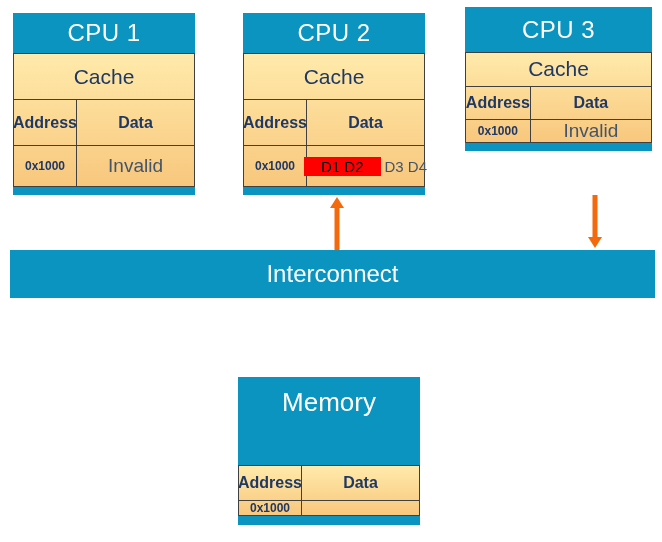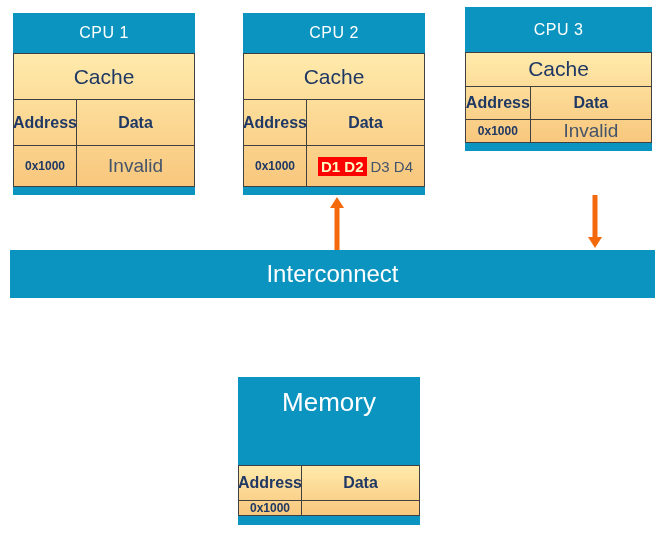--- a/index.html
+++ b/index.html
@@ -3,21 +3,21 @@
 <meta charset="utf-8">
 <style>
   html, body { margin:0; padding:0; background:#ffffff; }
   body { font-family:"Liberation Sans", sans-serif; }
   #canvas { position:relative; width:662px; height:542px; background:#ffffff; overflow:hidden; }
 
   
   .block { position:absolute; background:#0A94BF; }
   .block-title {
     display:flex; align-items:center; justify-content:center;
-    color:#ffffff; font-size:16px; letter-spacing:0.5px;
+    color:#ffffff; font-size:24px; letter-spacing:0.5px;
   }
   .cache-table {
     position:absolute; left:0; right:0;
     background:linear-gradient(#FFEAAB, #F8C77D);
     border:1.5px solid #404040;
     display:flex; flex-direction:column;
     box-sizing:border-box;
   }
   .trow { display:flex; box-sizing:border-box; }
   .trow.bordered { border-bottom:1.5px solid #404040; }
@@ -25,21 +25,21 @@
     align-items:center; justify-content:center;
     font-size:21px; color:#1F3864;
   }
   .cell { display:flex; align-items:center; justify-content:center; box-sizing:border-box; }
   .cell.addr { width:35%; border-right:1.5px solid #404040; }
   .cell.data { width:65%; }
   .hdr-text { font-size:16px; font-weight:700; color:#1F3864; }
   .addr-val { font-size:12px; font-weight:700; color:#1F3864; }
   .invalid-val { font-size:19px; color:#44546A; }
   .dataline { font-size:15px; color:#44546A; white-space:nowrap; }
-  .hl-red { background:#FF0000; color:#fef9c3; padding:1px 3px; margin-right:4px;font-weight:bold; }
+  .hl-red { background:#FF0000; color:#000000; padding:1px 17px; margin-right:4px; }
 
   
   #interconnect {
     position:absolute; left:10px; top:250px; width:645px; height:48px;
     background:#0A94BF; display:flex; align-items:center; justify-content:center;
     color:#ffffff; font-size:24px;
   }
 
   
   #memory-title {

